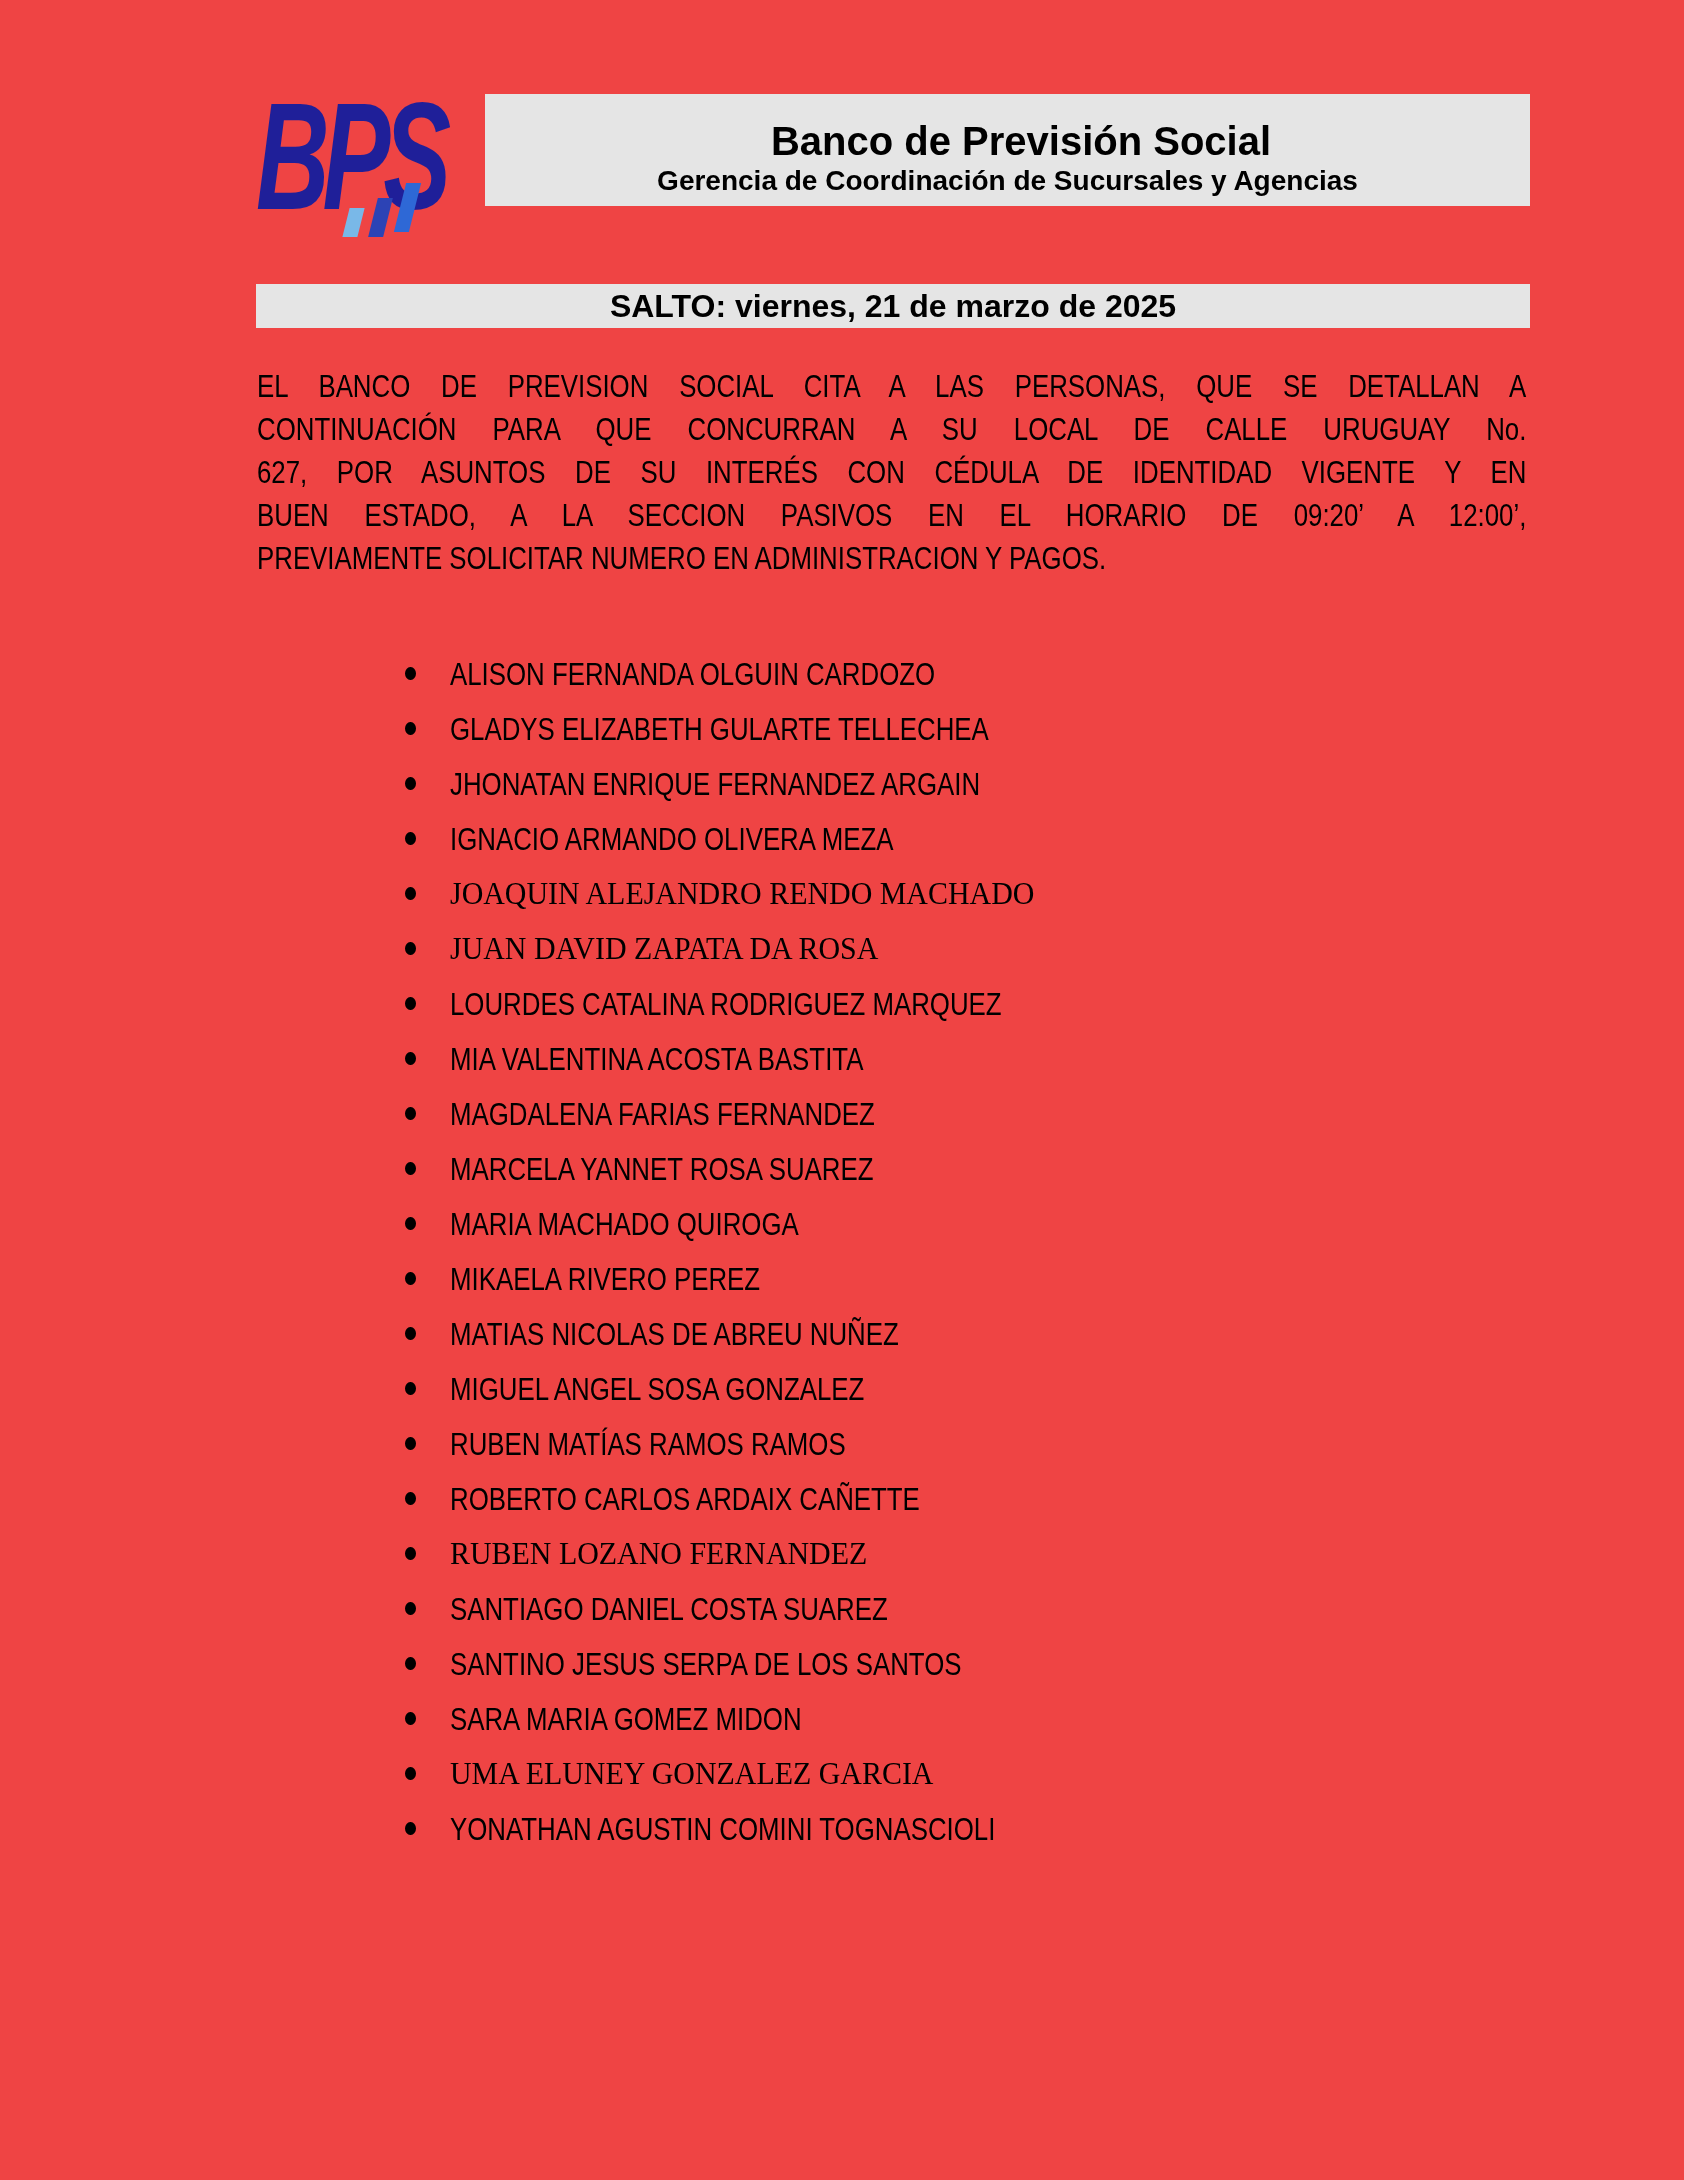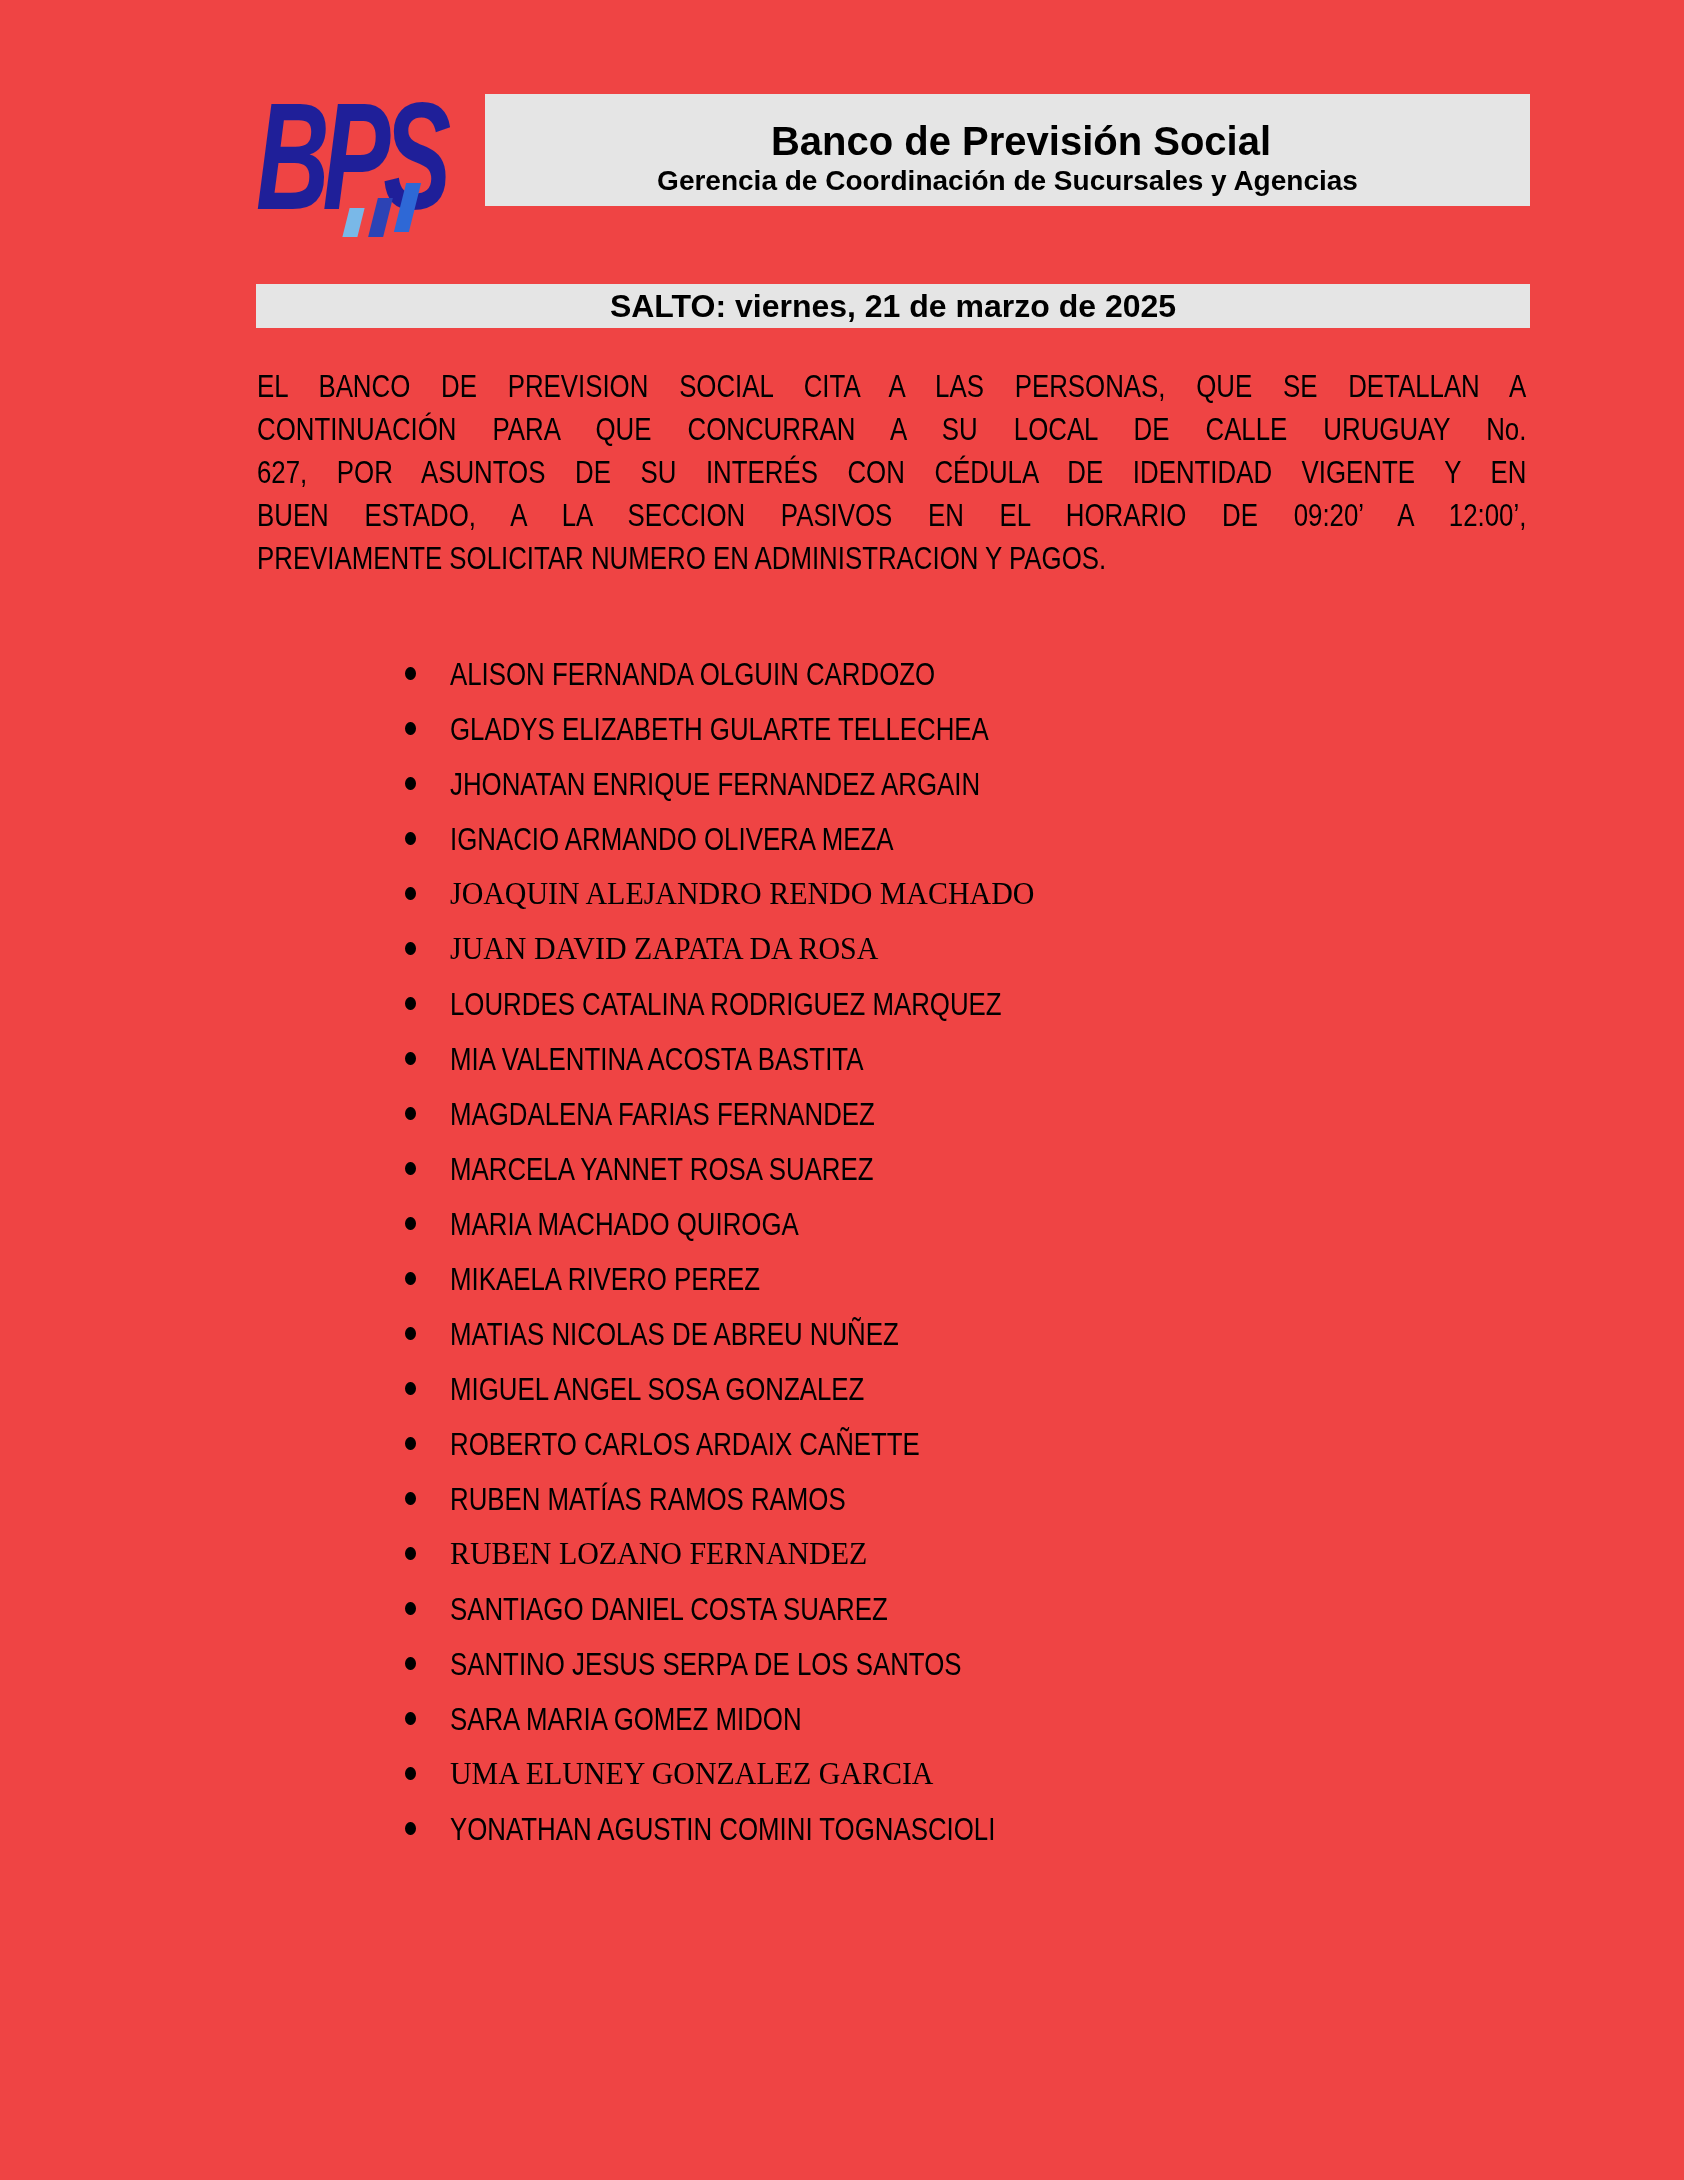--- a/index.html
+++ b/index.html
@@ -233,28 +233,28 @@
       <li class="attendee">
         <span class="bullet"></span>
         <span class="attendee-name sans">MATIAS NICOLAS DE ABREU NUÑEZ</span>
       </li>
       <li class="attendee">
         <span class="bullet"></span>
         <span class="attendee-name sans">MIGUEL ANGEL SOSA GONZALEZ</span>
       </li>
       <li class="attendee">
         <span class="bullet"></span>
+        <span class="attendee-name sans">RUBEN MATÍAS RAMOS RAMOS</span>
+      </li>
+      <li class="attendee">
+        <span class="bullet"></span>
         <span class="attendee-name sans">ROBERTO CARLOS ARDAIX CAÑETTE</span>
       </li>
       <li class="attendee">
         <span class="bullet"></span>
-        <span class="attendee-name sans">RUBEN MATÍAS RAMOS RAMOS</span>
-      </li>
-      <li class="attendee">
-        <span class="bullet"></span>
         <span class="attendee-name serif">RUBEN LOZANO FERNANDEZ</span>
       </li>
       <li class="attendee">
         <span class="bullet"></span>
         <span class="attendee-name sans">SANTIAGO DANIEL COSTA SUAREZ</span>
       </li>
       <li class="attendee">
         <span class="bullet"></span>
         <span class="attendee-name sans">SANTINO JESUS SERPA DE LOS SANTOS</span>
       </li>

